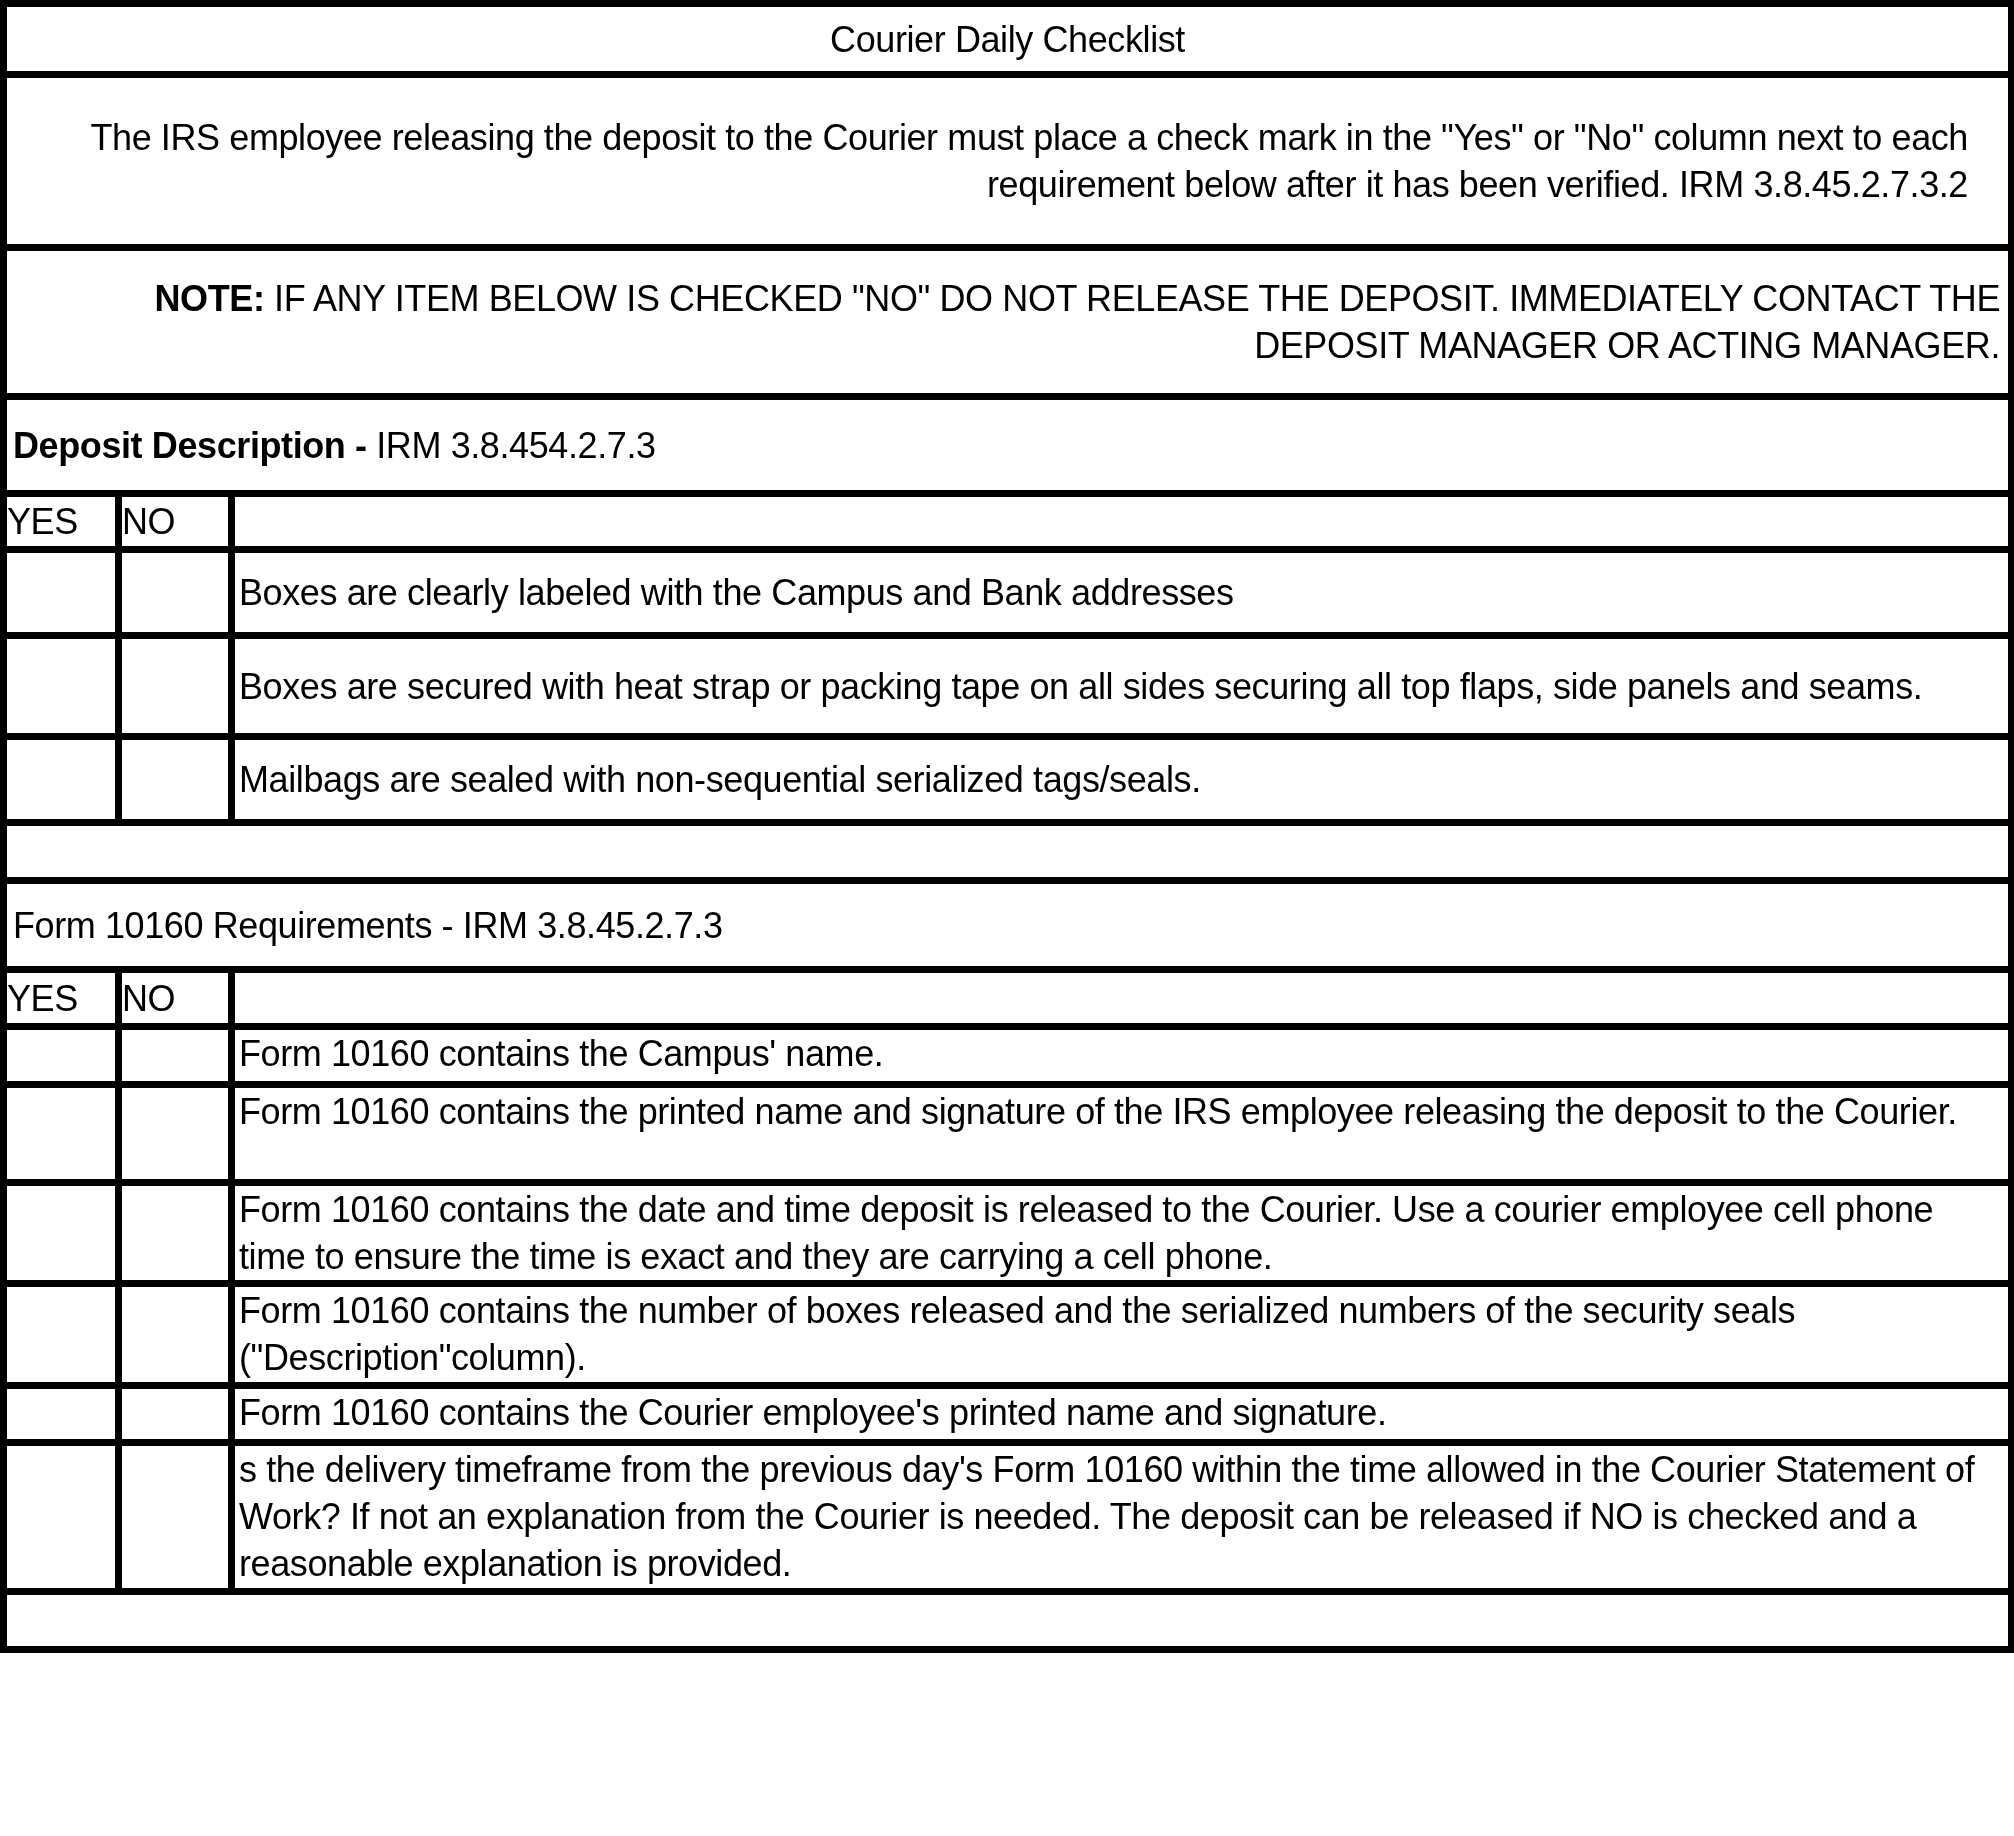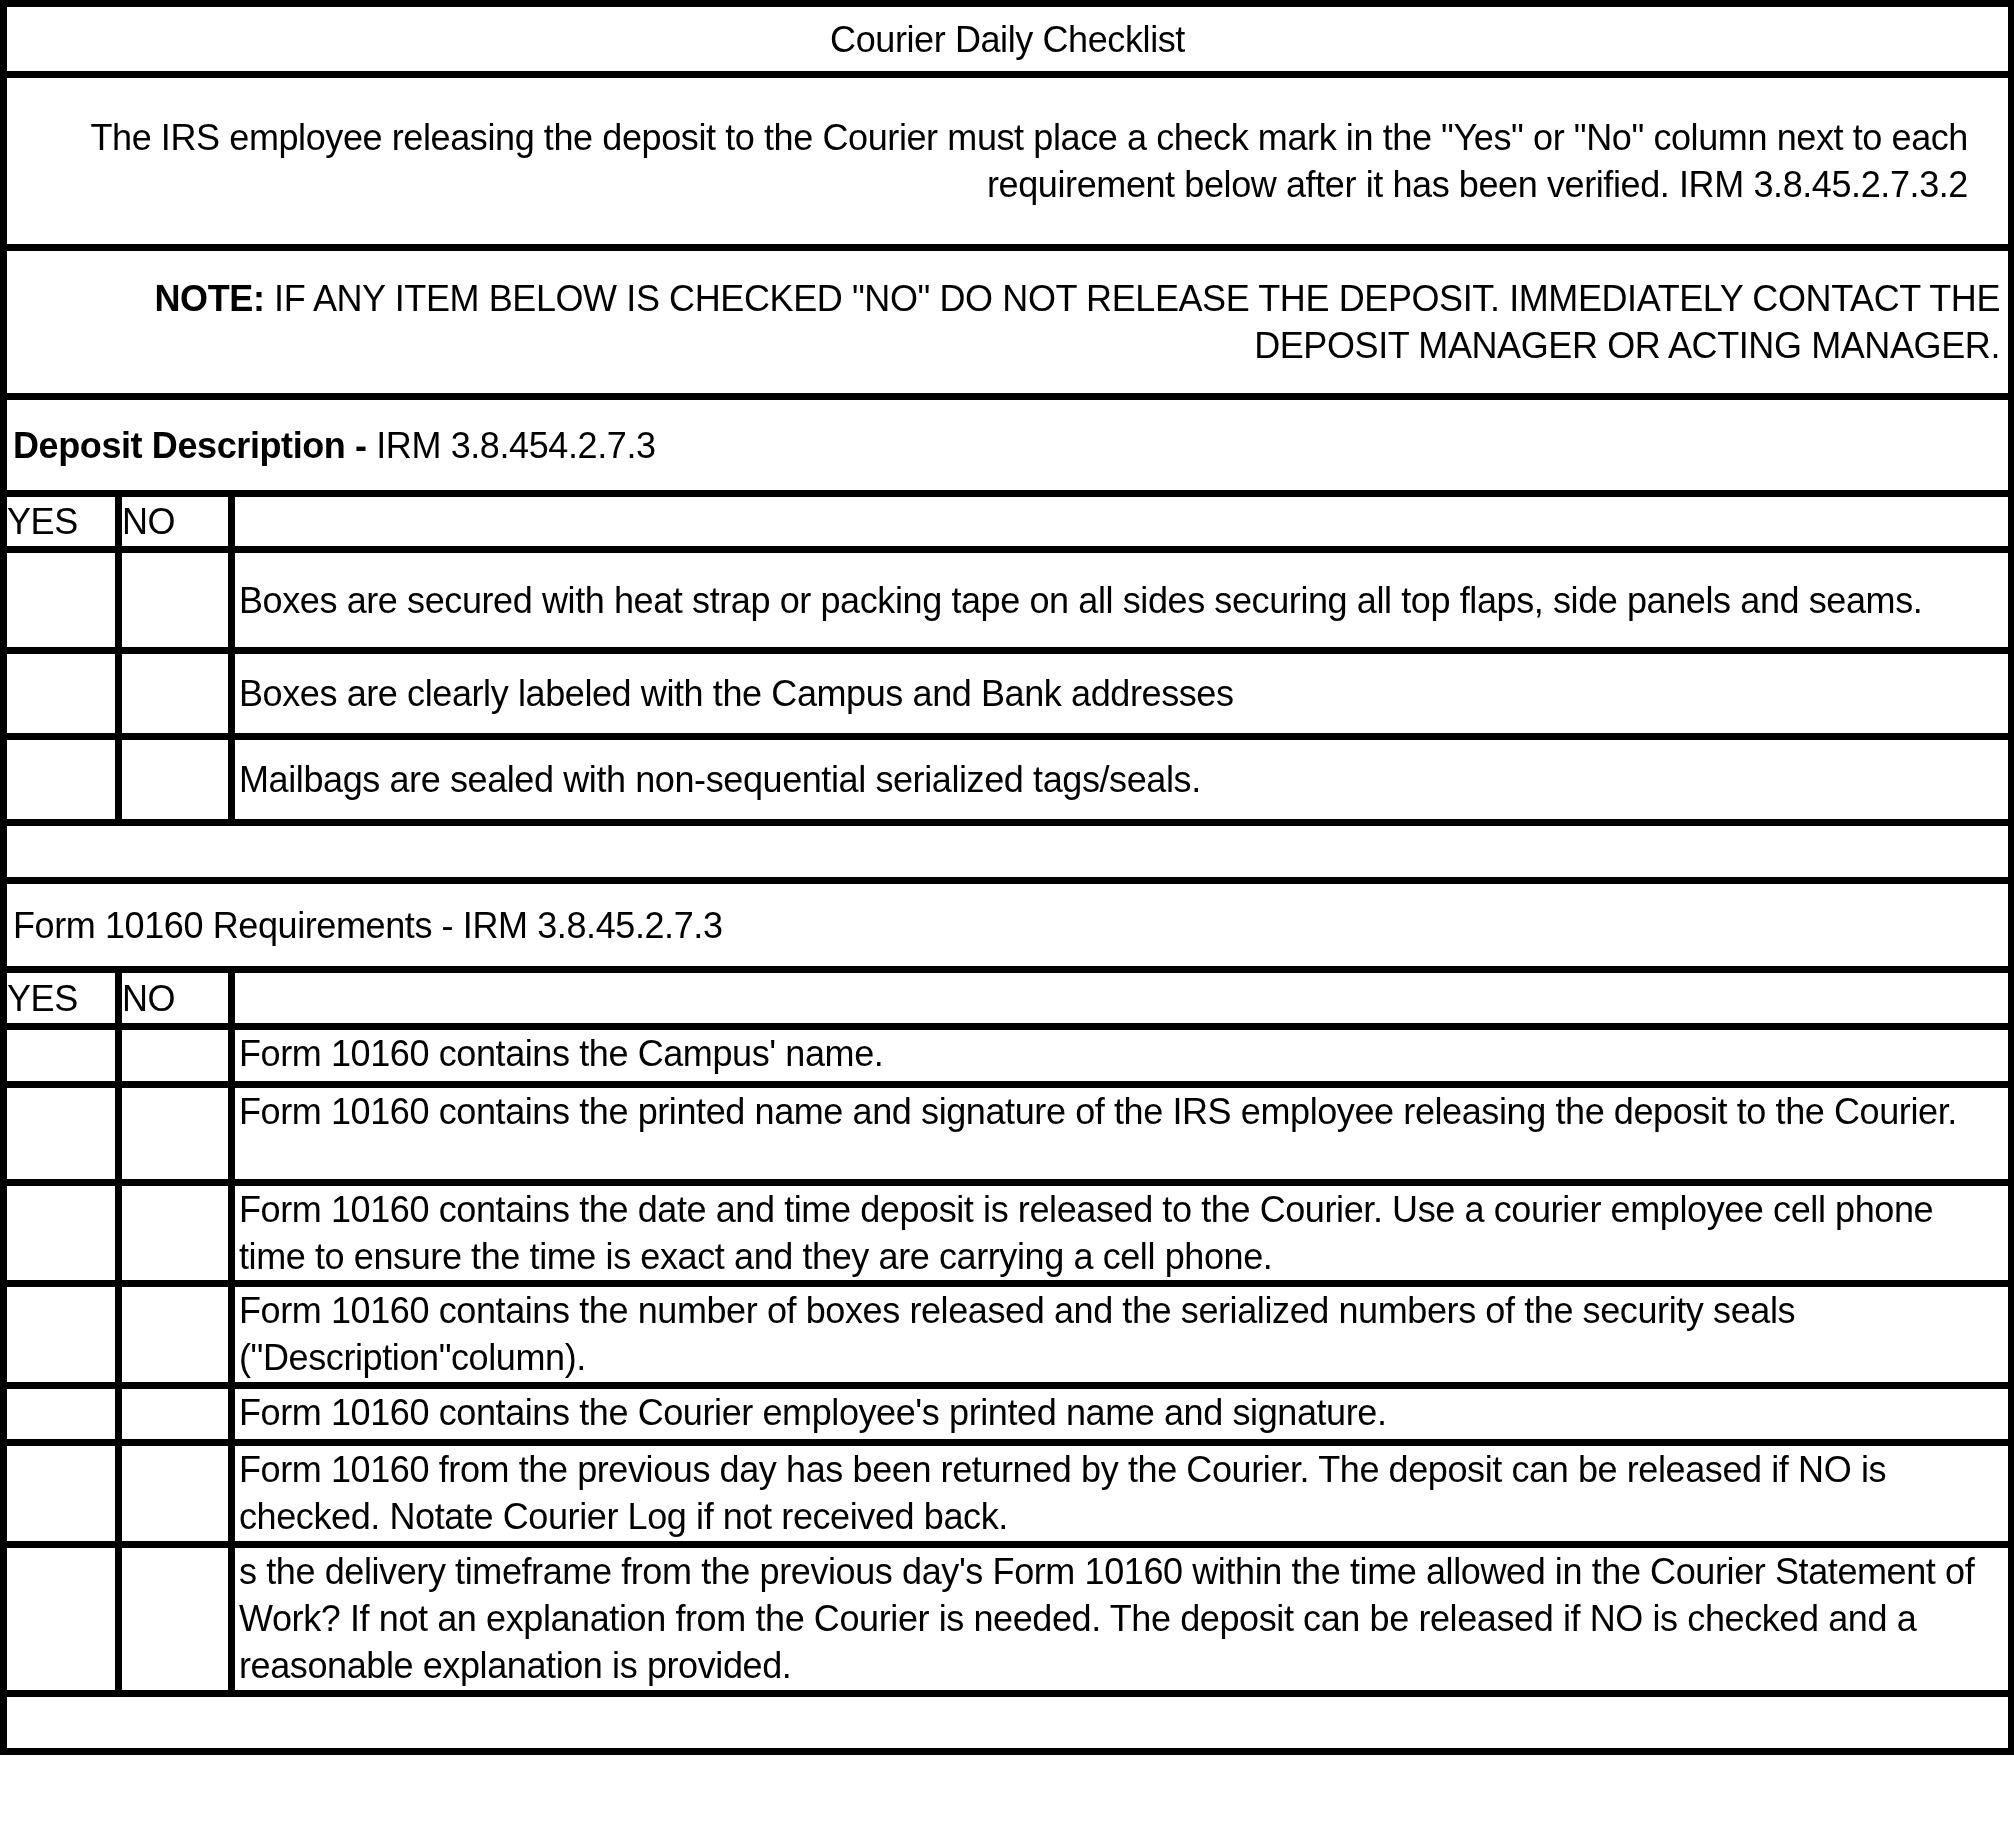--- a/index.html
+++ b/index.html
@@ -45,37 +45,37 @@
       <td colspan="3" class="center" style="padding:0 8px;"><span class="bold">NOTE:</span><span> IF ANY ITEM BELOW IS CHECKED "NO" DO NOT RELEASE THE DEPOSIT. IMMEDIATELY CONTACT THE DEPOSIT MANAGER OR ACTING MANAGER.</span></td>
     </tr>
     <tr style="height:97px">
       <td colspan="3" class="left"><span class="bold">Deposit Description - </span><span>IRM 3.8.454.2.7.3</span></td>
     </tr>
     <tr style="height:56px">
       <td class="yn">YES</td>
       <td class="yn">NO</td>
       <td></td>
     </tr>
+    <tr style="height:86px">
+      <td>
+            <span class="cb"></span>
+          </td>
+      <td>
+            <span class="cb"></span>
+          </td>
+      <td class="desc">Boxes are clearly labeled with the Campus and Bank addresses</td>
+    </tr>
     <tr style="height:101px">
       <td>
             <span class="cb"></span>
           </td>
       <td>
             <span class="cb"></span>
           </td>
       <td class="desc">Boxes are secured with heat strap or packing tape on all sides securing all top flaps, side panels and seams.</td>
-    </tr>
-    <tr style="height:86px">
-      <td>
-            <span class="cb"></span>
-          </td>
-      <td>
-            <span class="cb"></span>
-          </td>
-      <td class="desc">Boxes are clearly labeled with the Campus and Bank addresses</td>
     </tr>
     <tr style="height:86px">
       <td>
             <span class="cb"></span>
           </td>
       <td>
             <span class="cb"></span>
           </td>
       <td class="desc">Mailbags are sealed with non-sequential serialized tags/seals.</td>
     </tr>
@@ -128,29 +128,20 @@
     </tr>
     <tr style="height:57px">
       <td>
             <span class="cb"></span>
           </td>
       <td>
             <span class="cb"></span>
           </td>
       <td class="desc" style="vertical-align:top">Form 10160 contains the Courier employee's printed name and signature.</td>
     </tr>
-    <tr style="height:102px">
-      <td>
-            <span class="cb"></span>
-          </td>
-      <td>
-            <span class="cb"></span>
-          </td>
-      <td class="desc" style="vertical-align:top">Form 10160 from the previous day has been returned by the Courier. The deposit can be released if NO is checked. Notate Courier Log if not received back.</td>
-    </tr>
     <tr style="height:149px">
       <td>
             <span class="cb"></span>
           </td>
       <td>
             <span class="cb"></span>
           </td>
       <td class="desc" style="vertical-align:top">s the delivery timeframe from the previous day's Form 10160 within the time allowed in the Courier Statement of Work? If not an explanation from the Courier is needed. The deposit can be released if NO is checked and a reasonable explanation is provided.</td>
     </tr>
     <tr style="height:58px">

